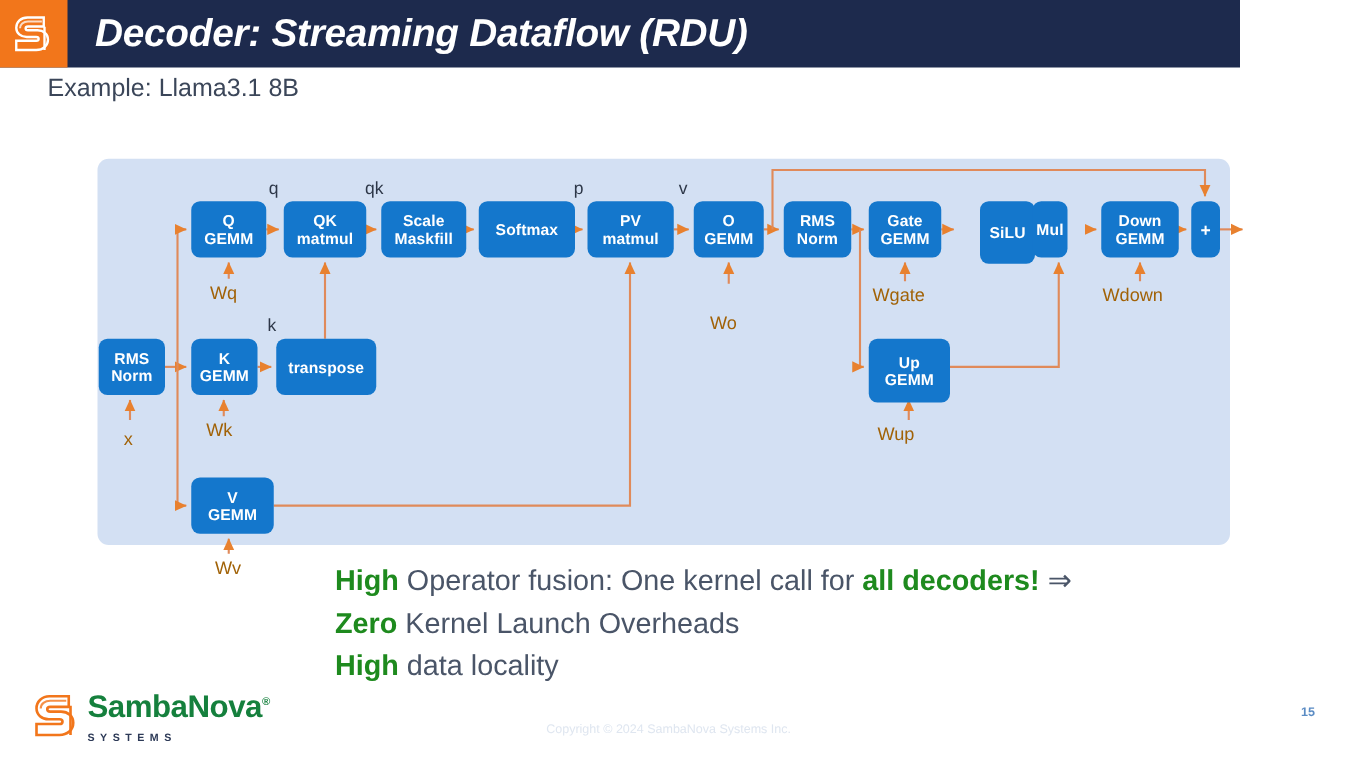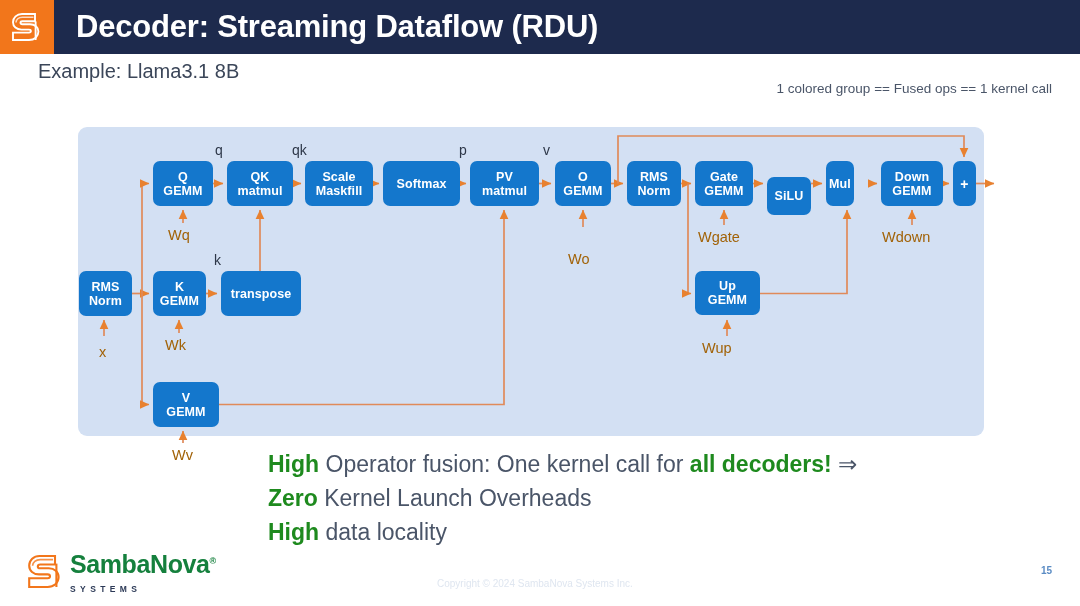--- a/index.html
+++ b/index.html
@@ -17,24 +17,25 @@
     position: relative;
     width: 1080px;
     height: 606px;
     background: #ffffff;
   }
 
   
   #header-bar {
     position: absolute;
     left: 0; top: 0;
-    width: 1080px; height: 54px;
+    width: 992px; height: 54px;
     background: #1d2a4d;
     display: flex;
     align-items: center;
+    font-style: italic;
   }
   #logo-tile {
     width: 54px; height: 54px;
     background: #f2761b;
     flex: 0 0 54px;
     position: relative;
   }
   #logo-tile svg { position: absolute; left: 9px; top: 9px; }
 
   #slide-title {
@@ -183,21 +184,20 @@
                  C25.4 31 29.4 27.6 29.4 22.6 C29.4 18.2 25.8 15.2 21 15.2 H13.4
                  C12.2 15.2 11.5 14.6 11.5 13.7 C11.5 12.8 12.2 12.2 13.4 12.2 H26 Z" fill="none" stroke="#ffffff" stroke-width="1.9"></path>
         <path d="M24.5 8.2 H13.4 C9.6 8.2 7 10.6 7 13.5" fill="none" stroke="#ffffff" stroke-width="1.6" opacity="0.75"></path>
         <path d="M26.6 31 V12.4" fill="none" stroke="#ffffff" stroke-width="1.9"></path>
       </svg>
     </div>
     <div id="slide-title">Decoder: Streaming Dataflow (RDU)</div>
   </div>
 
   <div id="subtitle">Example: Llama3.1 8B</div>
-  <div id="legend-note">1 colored group == Fused ops == 1 kernel call</div>
 
   <div id="diagram-panel"></div>
 
   <div id="diagram-stage">
 
     <svg id="wire-layer" width="1080" height="606">
       <defs>
         <marker id="ar" markerWidth="7" markerHeight="7" refX="5.4" refY="3" orient="auto">
           <path d="M0,0.4 L5.6,3 L0,5.6 Z" fill="#e8812f"></path>
         </marker>
@@ -299,38 +299,38 @@
       <span class="l2">GEMM</span>
     </div>
     <div class="node" style="left:627px;top:161px;width:54px;height:45px;">
       <span>RMS</span>
       <span class="l2">Norm</span>
     </div>
     <div class="node" style="left:695px;top:161px;width:58px;height:45px;">
       <span>Gate</span>
       <span class="l2">GEMM</span>
     </div>
-    <div class="node" style="left:767px;top:161px;width:44px;height:38px;margin-top:16px;">
+    <div class="node" style="left:784px;top:161px;width:44px;height:50px;">
       <span>SiLU</span>
     </div>
     <div class="node" style="left:826px;top:161px;width:28px;height:45px;">
       <span>Mul</span>
     </div>
     <div class="node" style="left:881px;top:161px;width:62px;height:45px;">
       <span>Down</span>
       <span class="l2">GEMM</span>
     </div>
     <div class="node" style="left:953px;top:161px;width:23px;height:45px;font-size:14px;">
       <span>+</span>
     </div>
     <div class="node" style="left:153px;top:382px;width:66px;height:45px;">
       <span>V</span>
       <span class="l2">GEMM</span>
     </div>
-    <div class="node" style="left:695px;top:271px;width:65px;height:44px;">
+    <div class="node" style="left:695px;top:271px;width:65px;height:51px;">
       <span>Up</span>
       <span class="l2">GEMM</span>
     </div>
 
     <div class="edge-label" style="left:215px;top:142px;">q</div>
     <div class="edge-label" style="left:292px;top:142px;">qk</div>
     <div class="edge-label" style="left:459px;top:142px;">p</div>
     <div class="edge-label" style="left:543px;top:142px;">v</div>
     <div class="edge-label" style="left:214px;top:252px;">k</div>
 

